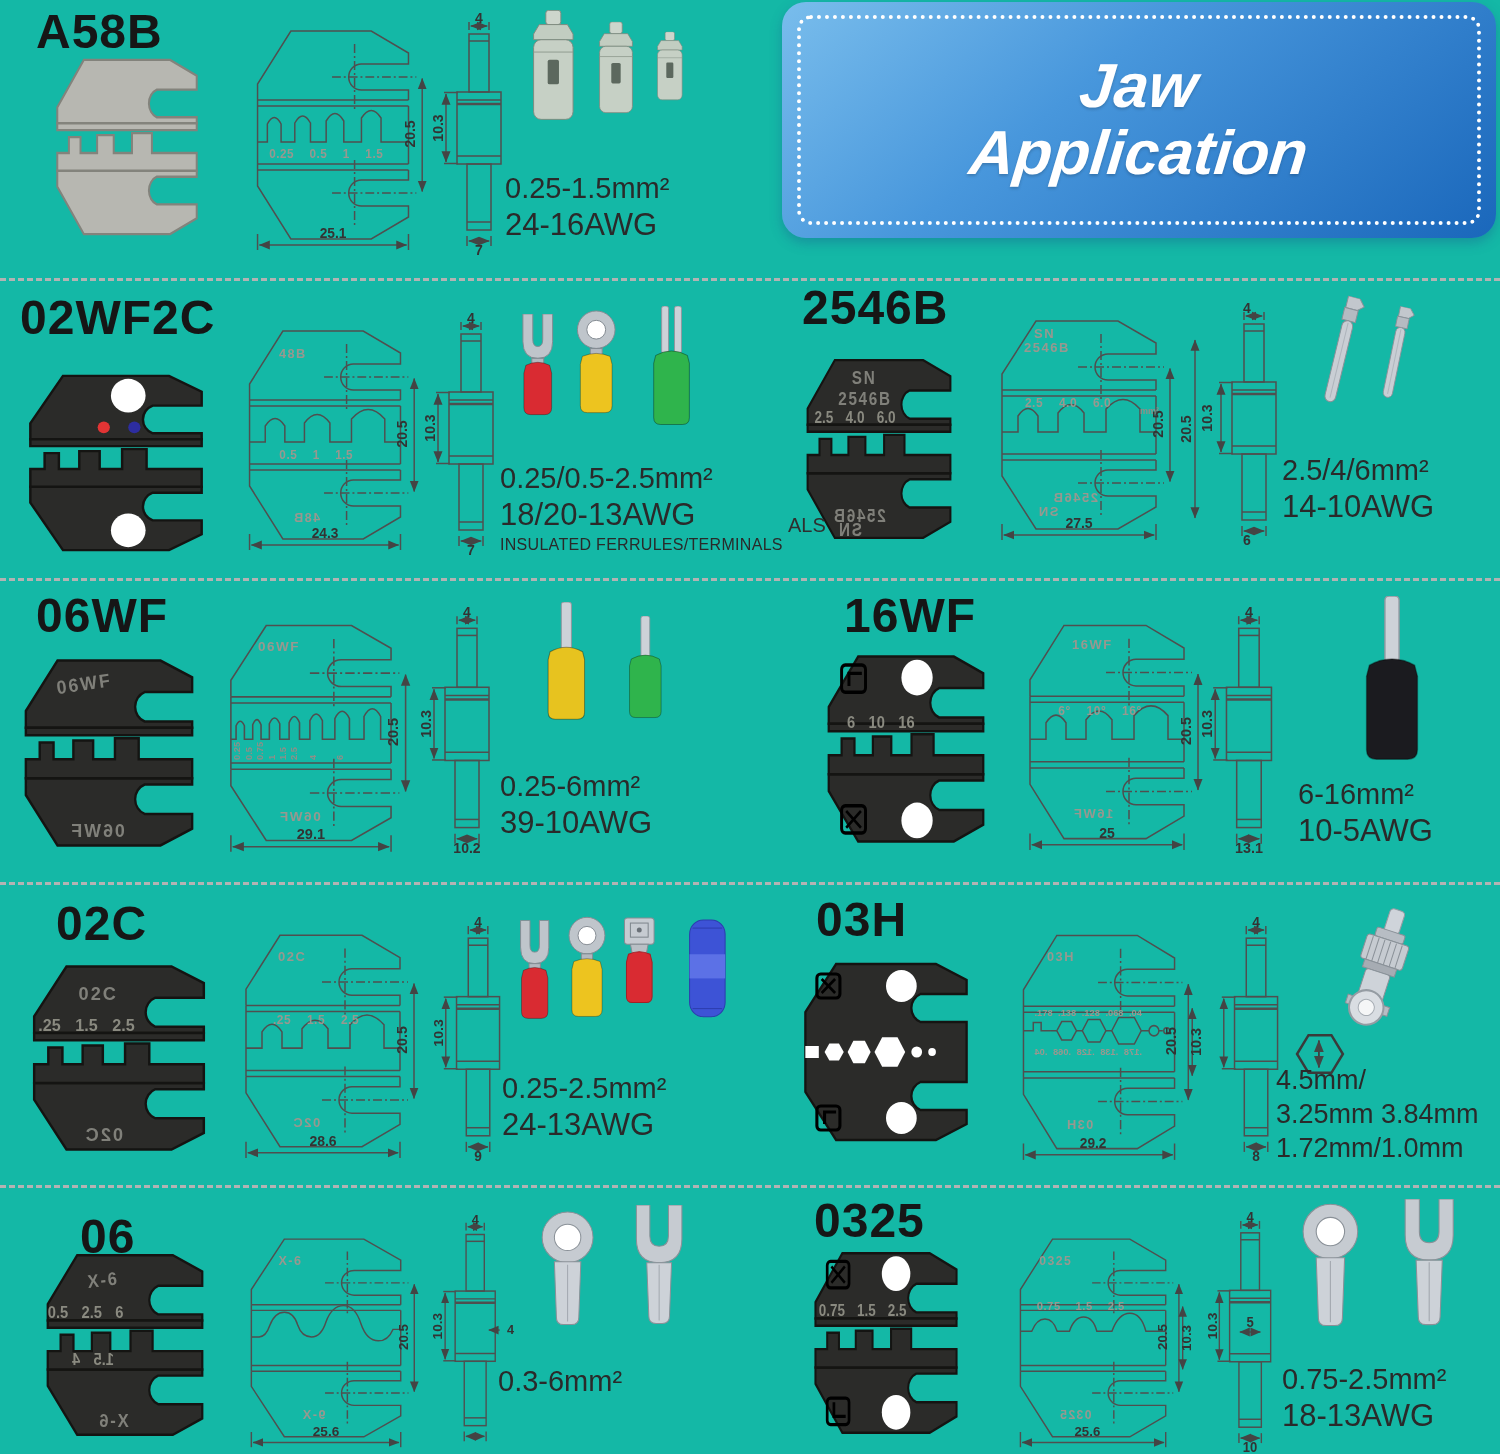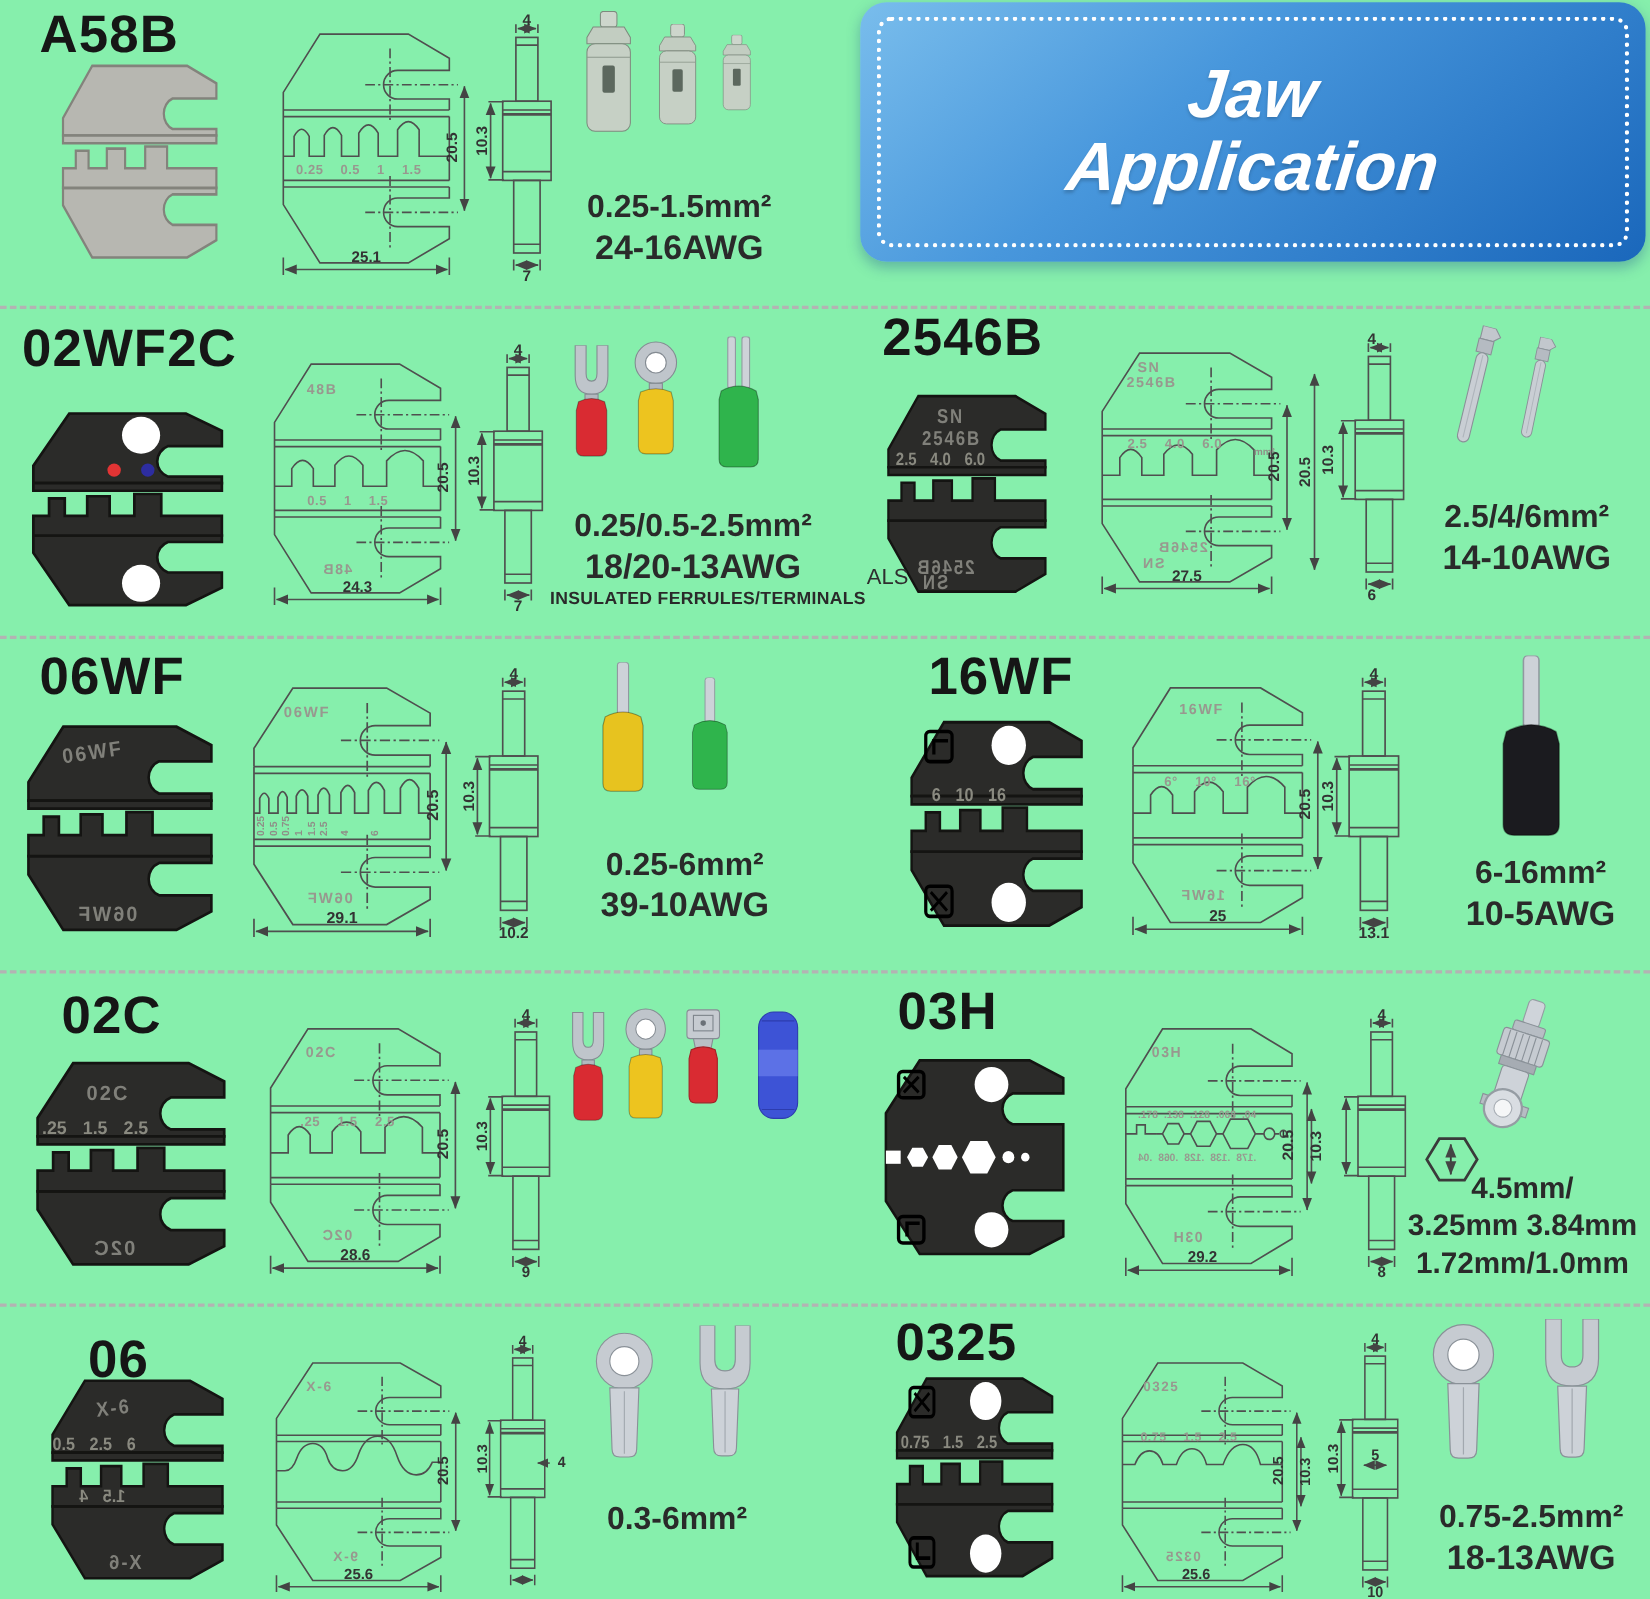--- a/index.html
+++ b/index.html
@@ -1,31 +1,31 @@
 <!DOCTYPE html>
 <html><head>
 <meta charset="utf-8">
 <style>
   html,body{margin:0;padding:0;background:#fff;font-family:"Liberation Sans",sans-serif}
-  #canvas{position:relative;width:1500px;height:1454px;background:#86efac;overflow:hidden}
+  #canvas{position:relative;width:1500px;height:1454px;background:#14b8a6;overflow:hidden}
   .sep{position:absolute;left:0;width:100%;height:0;border-top:3px dashed #b3b3b3}
   .cell{position:absolute}
   .ptitle{position:absolute;font-weight:800;font-size:48px;color:#161616;letter-spacing:1px;white-space:nowrap}
   svg{position:absolute;overflow:visible}
   .jaw-dark{fill:#2b2b29;stroke:#141412;stroke-width:1.2}
   .jaw-silver{fill:#b7b7b1;stroke:#83837c;stroke-width:1.2}
   .draw{stroke:#4f4f4f;stroke-width:1.5;fill:none}
   .dimtxt{font-weight:700;font-size:14px;fill:#333}
   .dlabel{font-weight:700;font-size:13px;fill:#98988f;letter-spacing:1.5px}
   .dsizes{font-weight:700;font-size:12px;fill:#98988f;word-spacing:12px;letter-spacing:.5px}
   .dsizes-sm{font-weight:700;font-size:9.5px;fill:#98988f;word-spacing:3px}
   .drot{font-weight:700;font-size:9px;fill:#8f8f88}
   .jtxt{font-weight:700;font-size:9px;fill:#80807a;letter-spacing:1px}
   .jsizes{font-weight:700;font-size:8px;fill:#8a8a80;word-spacing:5px}
-  .spec{position:absolute;text-align:center;color:#2a2a2a;font-weight:700}
+  .spec{position:absolute;color:#2a2a2a;font-weight:400}
   .spec .s1{font-size:29px;line-height:1.25}
   .spec .s2{font-size:31px;line-height:1.25}
   .spec .s3{font-size:16px;line-height:1.3;letter-spacing:.3px;white-space:nowrap}
   .spec .sh{font-size:27px;line-height:1.25}
   .wmark{position:absolute;font-weight:400;font-size:20px;color:#2f2f2f}
   .banner{position:absolute;left:782px;top:2px;width:714px;height:236px;border-radius:24px;
     background:linear-gradient(140deg,#79bdec 0%,#4897dc 40%,#1a67bb 100%);
     box-shadow:0 5px 12px rgba(30,80,140,.35)}
   .banner-border{position:absolute;left:15px;top:13px;right:15px;bottom:13px;border:4px dotted #fff;
     border-radius:14px;display:flex;flex-direction:column;justify-content:center;align-items:center}
@@ -421,20 +421,24 @@
         <path d="M120,30 L138,30 L136,40 L122,40 Z" fill="#b9bfc5" stroke="#868d94"></path>
         <path d="M118,40 Q129,35 140,40 L142,48 V82 Q142,88 136,88 H122 Q116,88 116,82 V48 Z" fill="#d92b32" stroke="#a32026"></path>
       </g>
       <g>
         <rect x="180" y="6" width="36" height="96" rx="14" fill="#3d53d6" stroke="#2c3cae"></rect>
         <rect x="180" y="40" width="36" height="24" fill="#5c71e6"></rect>
         <line x1="183" y1="14" x2="213" y2="14" stroke="#2c3cae"></line>
         <line x1="183" y1="94" x2="213" y2="94" stroke="#2c3cae"></line>
       </g>
     </svg>
+    <div class="spec" style="left:502px;top:188px;width:240px">
+      <div class="s1">0.25-2.5mm²</div>
+      <div class="s2">24-13AWG</div>
+    </div>
   </div>
 
   <div class="cell" style="left:790px;top:882px;width:710px;height:303px">
     <div class="ptitle" style="left:26px;top:10px">03H</div>
     <svg style="left:0;top:70px" width="192" height="200" viewBox="0 0 100 100" preserveAspectRatio="none">
       <path class="jaw-dark" d="M8,70 L8,30 L24,6 L76,6 L92,14 L92,21 L68,21 A7.5,7.5 0 0 0 68,35 L92,35 L92,65 L68,65 A7.5,7.5 0 0 0 68,79 L92,79 L92,86 L76,94 L24,94 Z"></path>
       <circle cx="58" cy="17" r="8" fill="#fff"></circle>
       <circle cx="58" cy="83" r="8" fill="#fff"></circle>
       <rect x="8" y="47" width="7" height="6" fill="#fff"></rect>
       <path d="M18,50 L20.5,45.7 L25.5,45.7 L28,50 L25.5,54.3 L20.5,54.3 Z" fill="#fff"></path>

